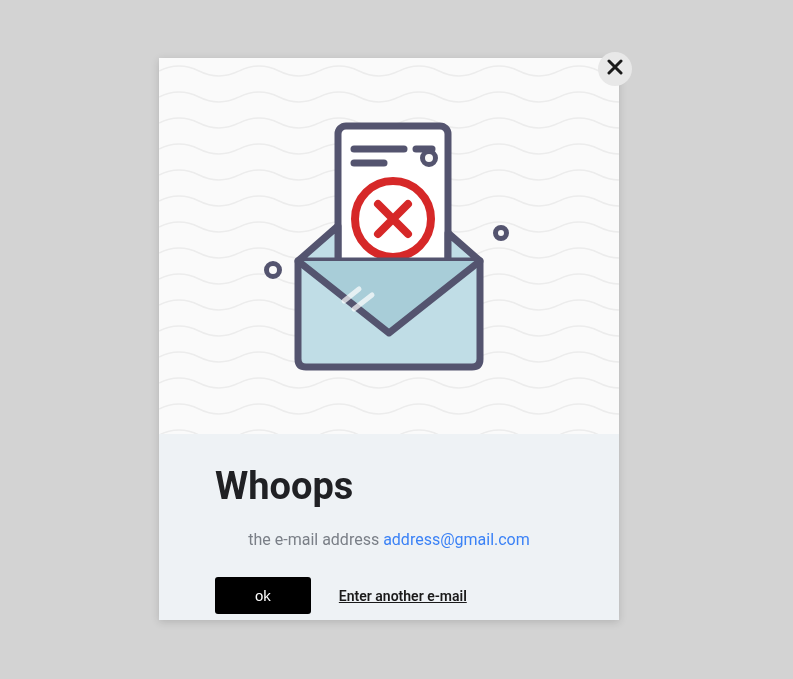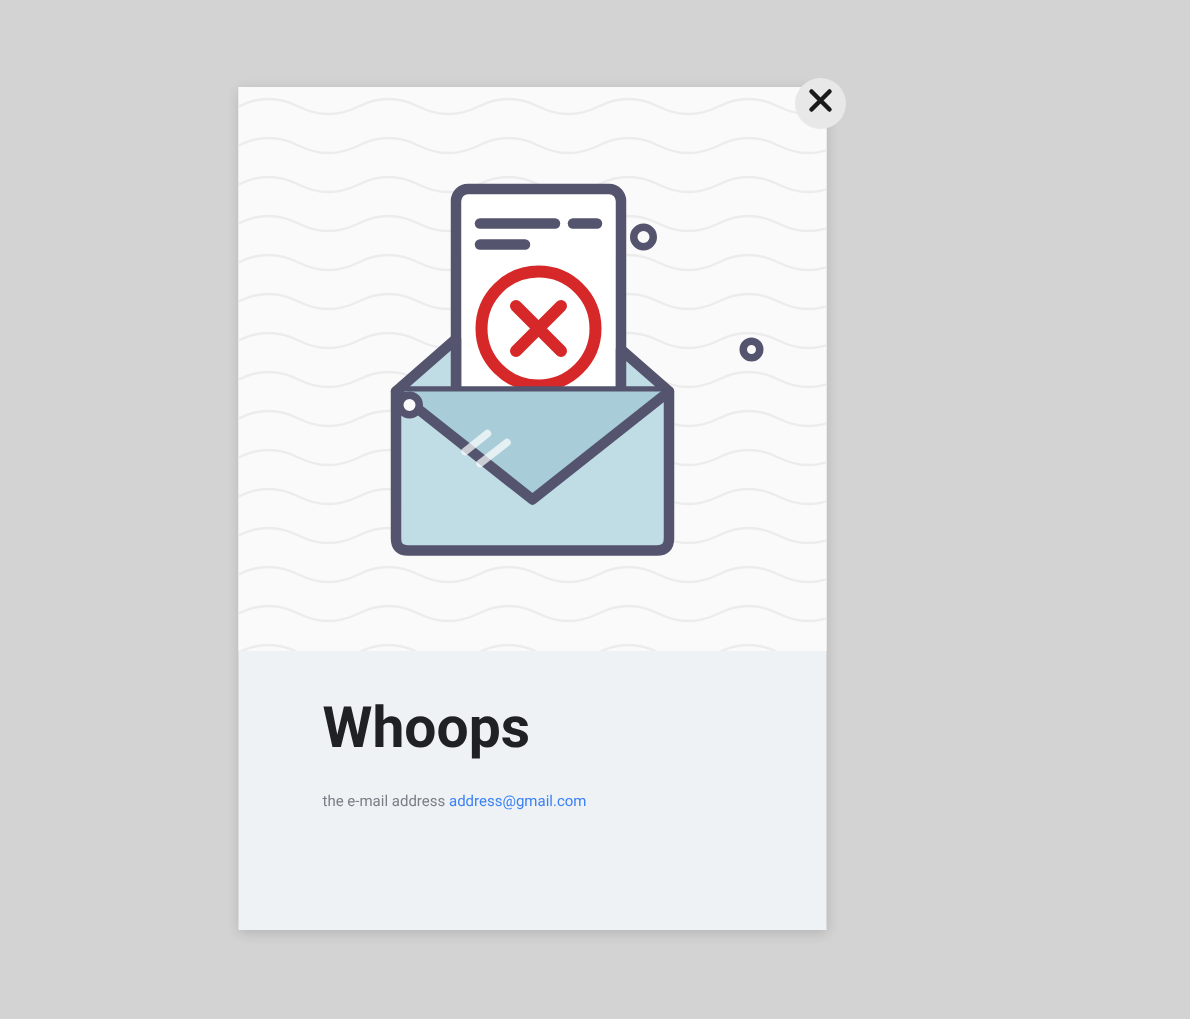--- a/index.html
+++ b/index.html
@@ -11,21 +11,21 @@
       width: 793px;
       height: 679px;
       background: #d3d3d3;
       font-family: -apple-system, BlinkMacSystemFont, "Segoe UI", Roboto, Helvetica, Arial, sans-serif;
       position: relative;
     }
     .modal {
       position: absolute;
       left: 159px;
       top: 58px;
-      width: 392px;
+      width: 460px;
       height: 562px;
       background: #eef2f5;
       box-shadow: 0 2px 8px rgba(0,0,0,0.15);
     }
     .close-btn {
       position: absolute;
       right: -13px;
       top: -6px;
       width: 34px;
       height: 34px;
@@ -70,23 +70,24 @@
     .content-area {
       padding: 30px 56px;
     }
     .title {
       font-size: 38px;
       font-weight: 700;
       color: #202124;
       margin-bottom: 18px;
     }
     .message {
-      font-size: 10px;
+      font-size: 16px;
       color: #7a7f87;
       line-height: 1.7;
+      text-align: center;
     }
     .email-link {
       color: #3b82f6;
     }
     .actions {
       display: flex;
       align-items: center;
       gap: 28px;
       margin-top: 24px;
     }
@@ -152,14 +153,18 @@
     <div class="dot dot1"></div>
     <div class="dot dot2"></div>
     <div class="dot dot3"></div>
   </div>
 
   <div class="content-area">
     <h1 class="title">Whoops</h1>
     <p class="message">
       <span>the e-mail address </span><span class="email-link">address@gmail.com</span><br>
     </p>
+    <div class="actions">
+      <button class="ok-btn">ok</button>
+      <a class="enter-link">Enter another e-mail</a>
+    </div>
   </div>
 </div>
 
 </body></html>

